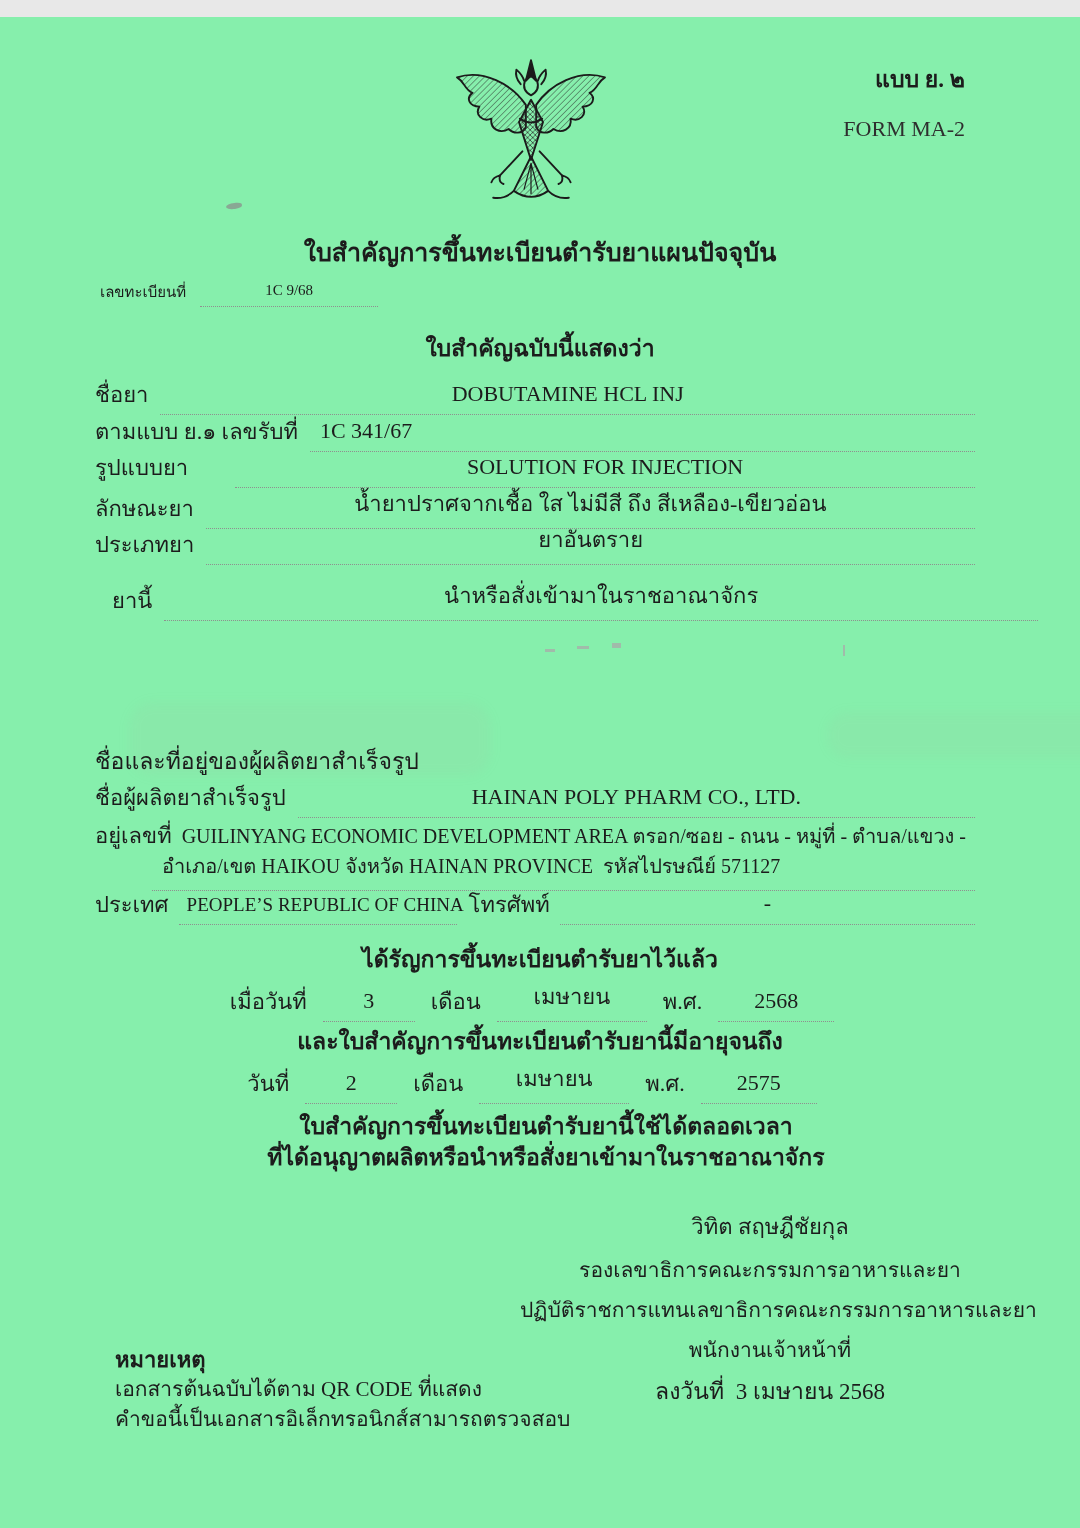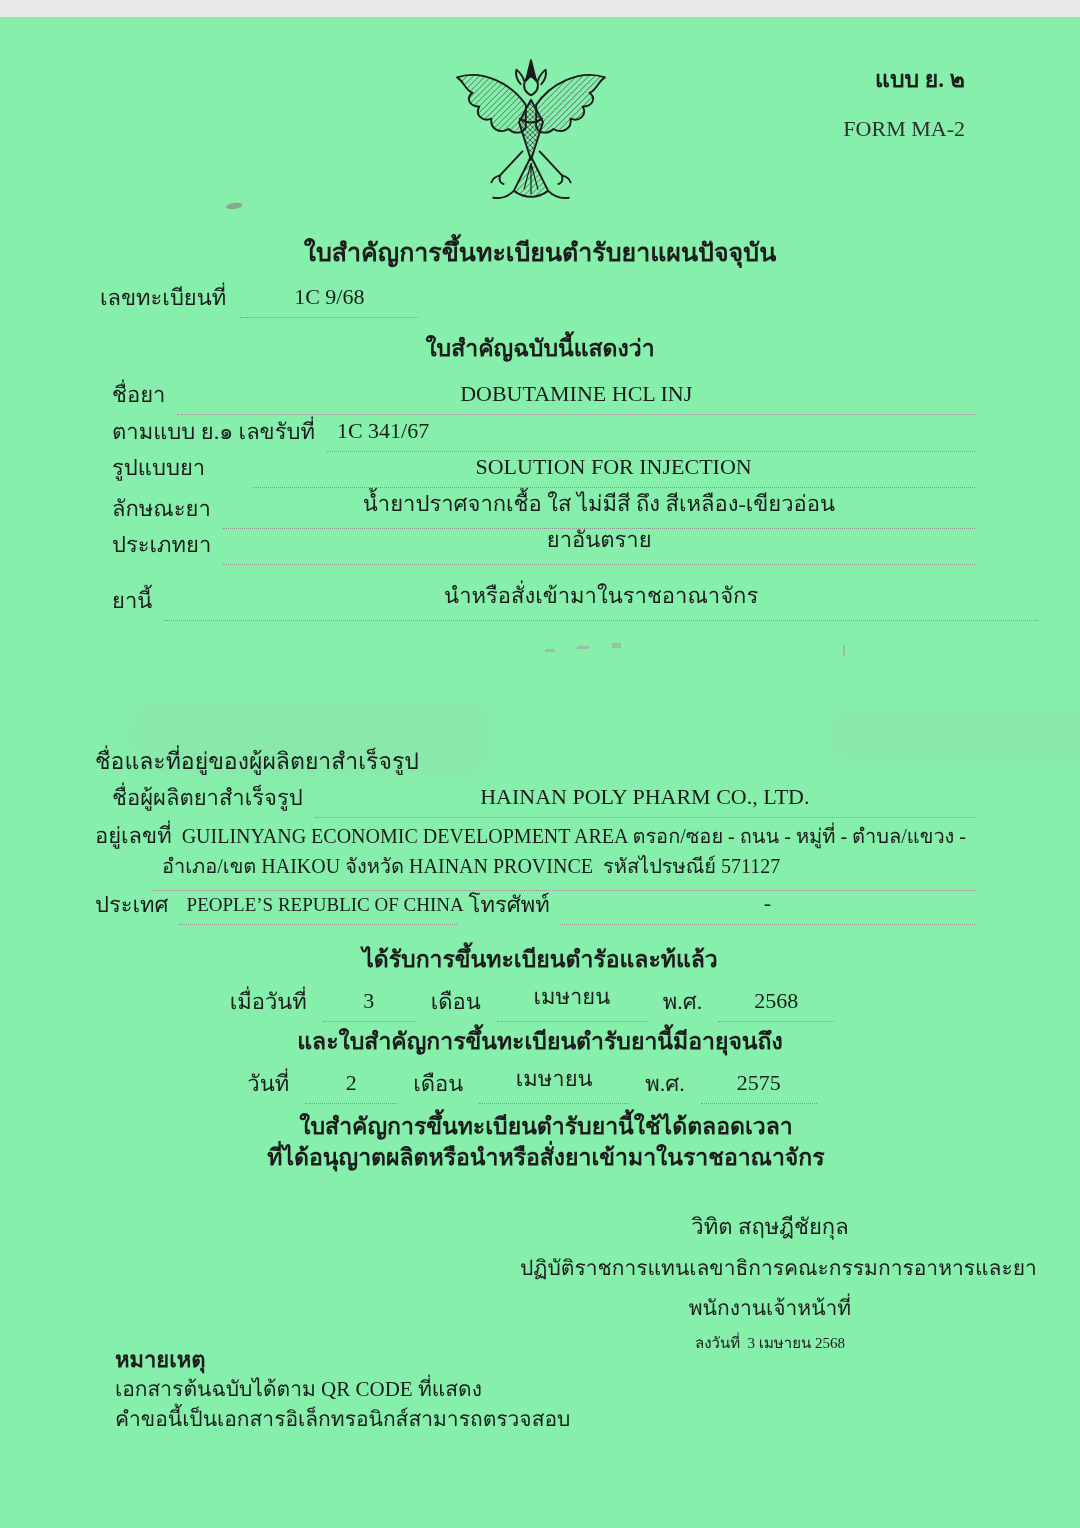--- a/index.html
+++ b/index.html
@@ -9,42 +9,42 @@
     width: 1080px; height: 1528px;
     margin: 17px auto;
     background: #86efac;
     font-family: Liberation Serif, serif;
     color: #1c1c1c;
     overflow: hidden;
   }
   .abs { position: absolute; }
 
   
-  .frow { position:absolute; left:112px; right:105px; display:flex; align-items:flex-end; font-size:22px; }
+  .frow { position:absolute; left:95px; right:105px; display:flex; align-items:flex-end; font-size:22px; }
   .frow .lbl { white-space:nowrap; padding-bottom:3px; }
   .frow .fld {
     flex:1; margin-left:12px;
     border-bottom:1px dotted #8f8f8f;
     text-align:center; padding-bottom:7px; white-space:nowrap;
   }
   .frow .fld.left { text-align:left; padding-left:10px; }
 
   .fixedfld {
     border-bottom:1px dotted #8f8f8f;
     text-align:center; padding-bottom:7px; white-space:nowrap;
   }
 
   
   .form-code-th { top:44px; right:115px; font-size:23px; font-weight:bold; }
   .form-code-en { top:99px; right:115px; font-size:22px; color:#2e2e2e; }
   .doc-title { top:215px; left:0; right:0; text-align:center; font-size:25px; font-weight:bold; }
   .statement { top:313px; left:0; right:0; text-align:center; font-size:23px; font-weight:bold; }
 
   
-  .regrow { top:263px; left:100px; display:flex; align-items:flex-end; font-size:22px; }
+  .regrow { top:263px; left:100px; display:flex; align-items:flex-end; font-size:15px; }
   .regrow .lbl { padding-bottom:3px; }
   .regrow .fld { width:178px; margin-left:14px; }
 
   
   .chead { left:0; right:0; text-align:center; font-size:23px; font-weight:bold; }
 
   
   .drow { left:0; right:0; display:flex; justify-content:center; align-items:flex-end; font-size:22px; }
   .drow .dpre { padding-bottom:3px; white-space:nowrap; }
   .drow .dfld { margin:0 16px; }
@@ -74,21 +74,21 @@
   .country-row .pfld { flex:1; margin-left:10px; border-bottom:1px dotted #8f8f8f; text-align:center; padding-bottom:8px; }
 
   
   .sig { top:1192px; left:520px; width:500px; text-align:center; }
   .sig div { white-space:nowrap; }
   .sig .s1 { font-size:22px; }
   .sig .s2 { margin-top:11px; font-size:21px; }
   .sig .s3 { margin-top:9px; font-size:21px; }
   .sig .s4 { margin-top:7px; font-size:21px; }
   .sig .s5 { margin-top:7px; font-size:21px; }
-  .sig .s6 { margin-top:7px; font-size:15px; }
+  .sig .s6 { margin-top:7px; font-size:23px; }
 
   
   .note-head { top:1325px; left:115px; font-size:22px; font-weight:bold; }
   .note-body { top:1357px; left:115px; font-size:21px; line-height:30px; }
 
   
   .smudge-top { left:226px; top:186px; width:16px; height:6px; background:#8a8a8a; opacity:.7; border-radius:60% 40% 50% 50%; transform:rotate(-6deg); }
   .ghost-blob1 { left:130px; top:686px; width:360px; height:72px; background:rgba(175,165,150,.08); border-radius:24px; filter:blur(6px); }
   .ghost-blob2 { left:828px; top:696px; width:300px; height:44px; background:rgba(175,165,150,.08); border-radius:20px; filter:blur(6px); }
   .speck { position:absolute; background:#aaa; opacity:.75; }
@@ -194,21 +194,21 @@
   </div>
   <div class="abs addr2">อำเภอ/เขต HAIKOU จังหวัด HAINAN PROVINCE&nbsp; รหัสไปรษณีย์ 571127</div>
 
   <div class="abs country-row">
     <span class="lbl">ประเทศ</span>
     <span class="cfld">PEOPLE’S REPUBLIC OF CHINA</span>
     <span class="lbl plbl">โทรศัพท์</span>
     <span class="pfld">-</span>
   </div>
 
-  <div class="abs chead" style="top:924px;">ได้รับการขึ้นทะเบียนตำรัอและท้แล้ว</div>
+  <div class="abs chead" style="top:924px;">ได้รัญการขึ้นทะเบียนตำรับยาไว้แล้ว</div>
 
   <div class="abs drow" style="top:962px;">
     <span class="dpre">เมื่อวันที่</span>
     <span class="dfld day fixedfld">3</span>
     <span class="dpre">เดือน</span>
     <span class="dfld mon fixedfld">เมษายน</span>
     <span class="dpre">พ.ศ.</span>
     <span class="dfld yr fixedfld">2568</span>
   </div>
 
@@ -223,20 +223,21 @@
     <span class="dfld yr fixedfld">2575</span>
   </div>
 
   <div class="abs validity">
     <div>ใบสำคัญการขึ้นทะเบียนตำรับยานี้ใช้ได้ตลอดเวลา</div>
     <div>ที่ได้อนุญาตผลิตหรือนำหรือสั่งยาเข้ามาในราชอาณาจักร</div>
   </div>
 
   <div class="abs sig">
     <div class="s1">วิทิต สฤษฎีชัยกุล</div>
+    <div class="s3">รองเลขาธิการคณะกรรมการอาหารและยา</div>
     <div class="s4">ปฏิบัติราชการแทนเลขาธิการคณะกรรมการอาหารและยา</div>
     <div class="s5">พนักงานเจ้าหน้าที่</div>
     <div class="s6">ลงวันที่&nbsp; 3 เมษายน 2568</div>
   </div>
 
   <div class="abs note-head">หมายเหตุ</div>
   <div class="abs note-body">
     <div>เอกสารต้นฉบับได้ตาม QR CODE ที่แสดง</div>
     <div>คำขอนี้เป็นเอกสารอิเล็กทรอนิกส์สามารถตรวจสอบ</div>
   </div>

